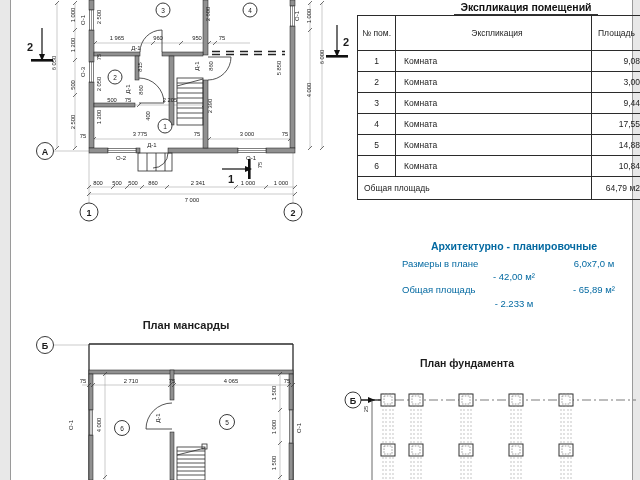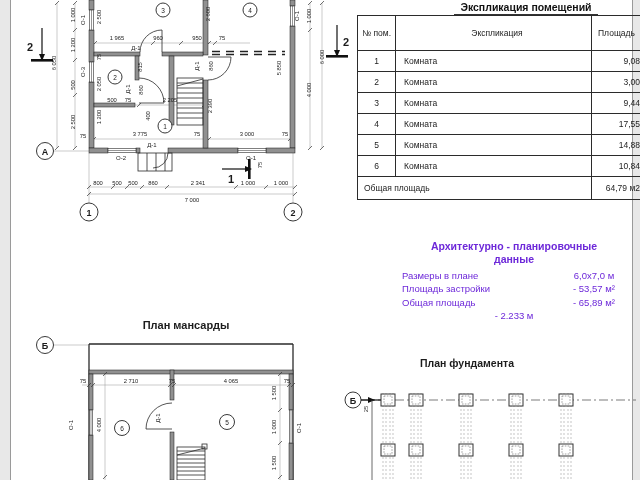--- a/index.html
+++ b/index.html
@@ -37,21 +37,21 @@
               border:1.6px solid #111;table-layout:fixed;width:268px;}
   .expl-table td,.expl-table th{border:1px solid #2b2b2b;font-size:8.5px;font-weight:normal;
               color:#1c1c1c;overflow:hidden;white-space:nowrap;}
   .expl-table th{height:32px;text-align:center;}
   .expl-table td{height:18px;}
   .c-num{width:35px;text-align:center;}
   .c-name{width:186px;padding-left:8px;}
   .c-area{width:47px;text-align:right;padding-right:4px;}
   .t-foot td{height:20px;}
 
-  .arch{position:absolute;left:402px;top:240px;width:224px;color:#6d28d9;}
+  .arch{position:absolute;left:402px;top:240px;width:224px;color:#0369a1;}
   .arch-title{text-align:center;font-size:10.5px;font-weight:bold;line-height:12.5px;margin-bottom:4px;}
   .arch-row{display:flex;font-size:9.5px;line-height:13.4px;}
   .arch-row .lab{width:160px;}
   .arch-row .val{flex:1;text-align:center;}
 </style>
 </head>
 <body>
 
 <div class="screen">
   <div class="paper"></div>
@@ -271,29 +271,27 @@
     <tr class="t-foot">
       <td colspan="2" style="padding-left:6px">Общая площадь</td>
       <td class="c-area">64,79 м2</td>
     </tr>
   </tbody>
     </table>
 
   <div class="arch">
     <div class="arch-title">
       <div>Архитектурно - планировочные</div>
-      <div>данные</div>
     </div>
     <div class="arch-row">
       <span class="lab">Размеры в плане</span>
       <span class="val">6,0х7,0 м</span>
     </div>
     <div class="arch-row">
-      <span class="lab">Площадь застройки</span>
-      <span class="val">- 53,57 м²</span>
+      <span class="val">- 42,00 м²</span>
     </div>
     <div class="arch-row">
       <span class="lab">Общая площадь</span>
       <span class="val">- 65,89 м²</span>
     </div>
     <div class="arch-row">
       <span class="val">- 2.233 м</span>
     </div>
   </div>
 

